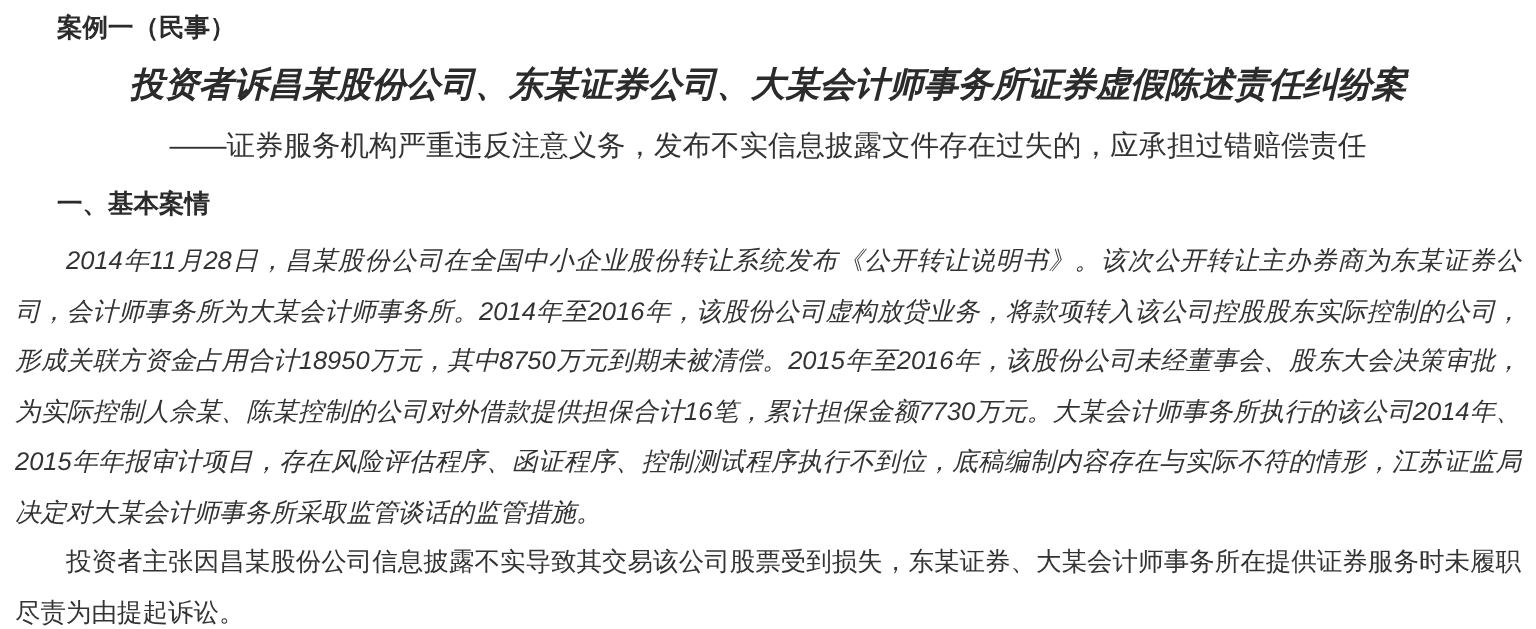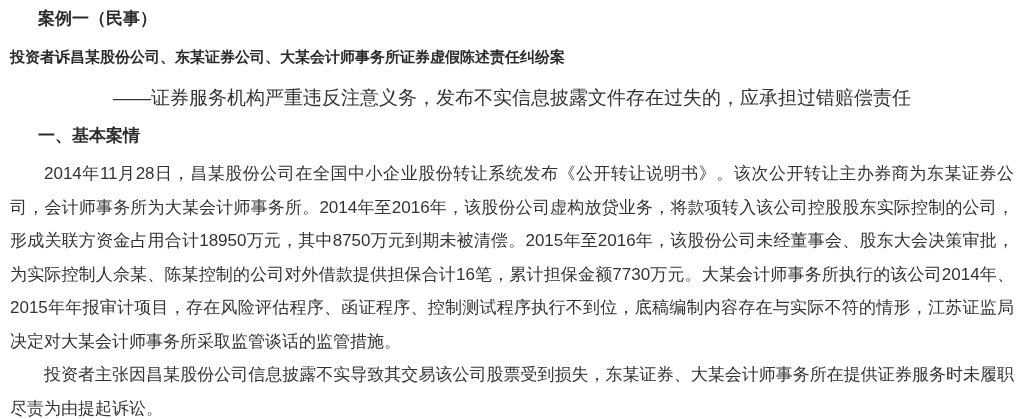--- a/index.html
+++ b/index.html
@@ -25,26 +25,27 @@
     padding: 8px 10px 0 10px;
   }
   .case-label {
     font-size: 17px;
     font-weight: bold;
     color: var(--heading-color);
     margin: 0 0 0 28px;
     line-height: 21px;
   }
   .case-title {
-    font-size: 15px;
+    font-size: 23px;
     font-weight: bold;
     color: var(--heading-color);
-    text-align: left;
+    text-align: center;
     margin: 17px 0 0 0;
     line-height: 21px;
+    font-style: italic;
   }
   .case-subtitle {
     font-size: 19px;
     font-weight: normal;
     color: var(--text-color);
     text-align: center;
     margin: 20px 0 0 0;
     line-height: 21px;
   }
   .section-heading {
@@ -57,20 +58,21 @@
   .body-para {
     font-size: 17px;
     line-height: 33.5px;
     text-indent: 2em;
     text-align: justify;
     margin: 0;
     color: var(--text-color);
   }
   .body-para.first {
     margin-top: 11px;
+    font-style: italic;
   }
 </style>
 </head>
 <body>
 
 <div class="doc">
   <div class="case-label">案例一（民事）</div>
 
   <div class="case-title">投资者诉昌某股份公司、东某证券公司、大某会计师事务所证券虚假陈述责任纠纷案</div>
 

